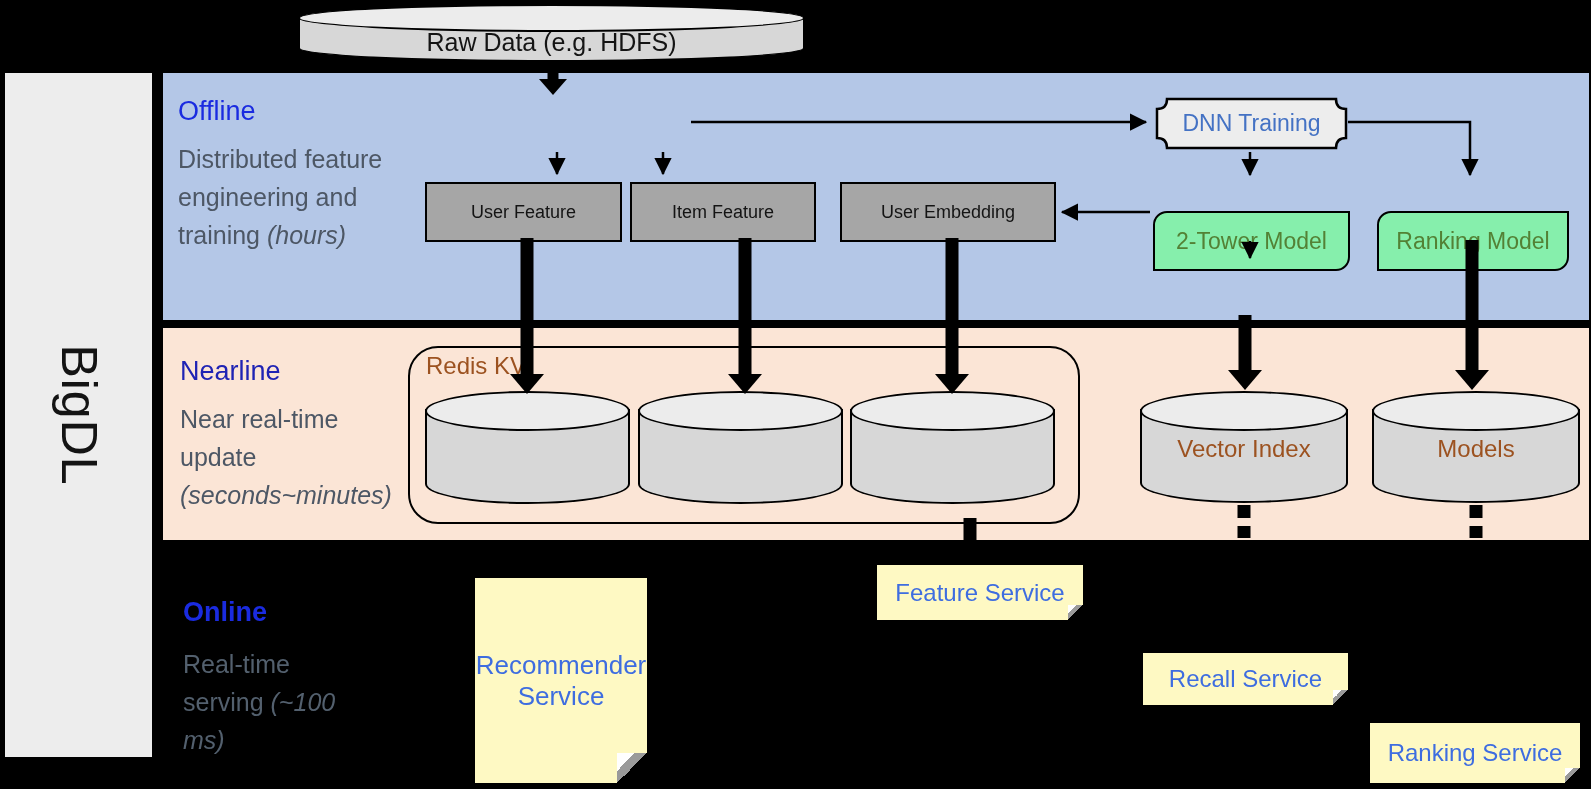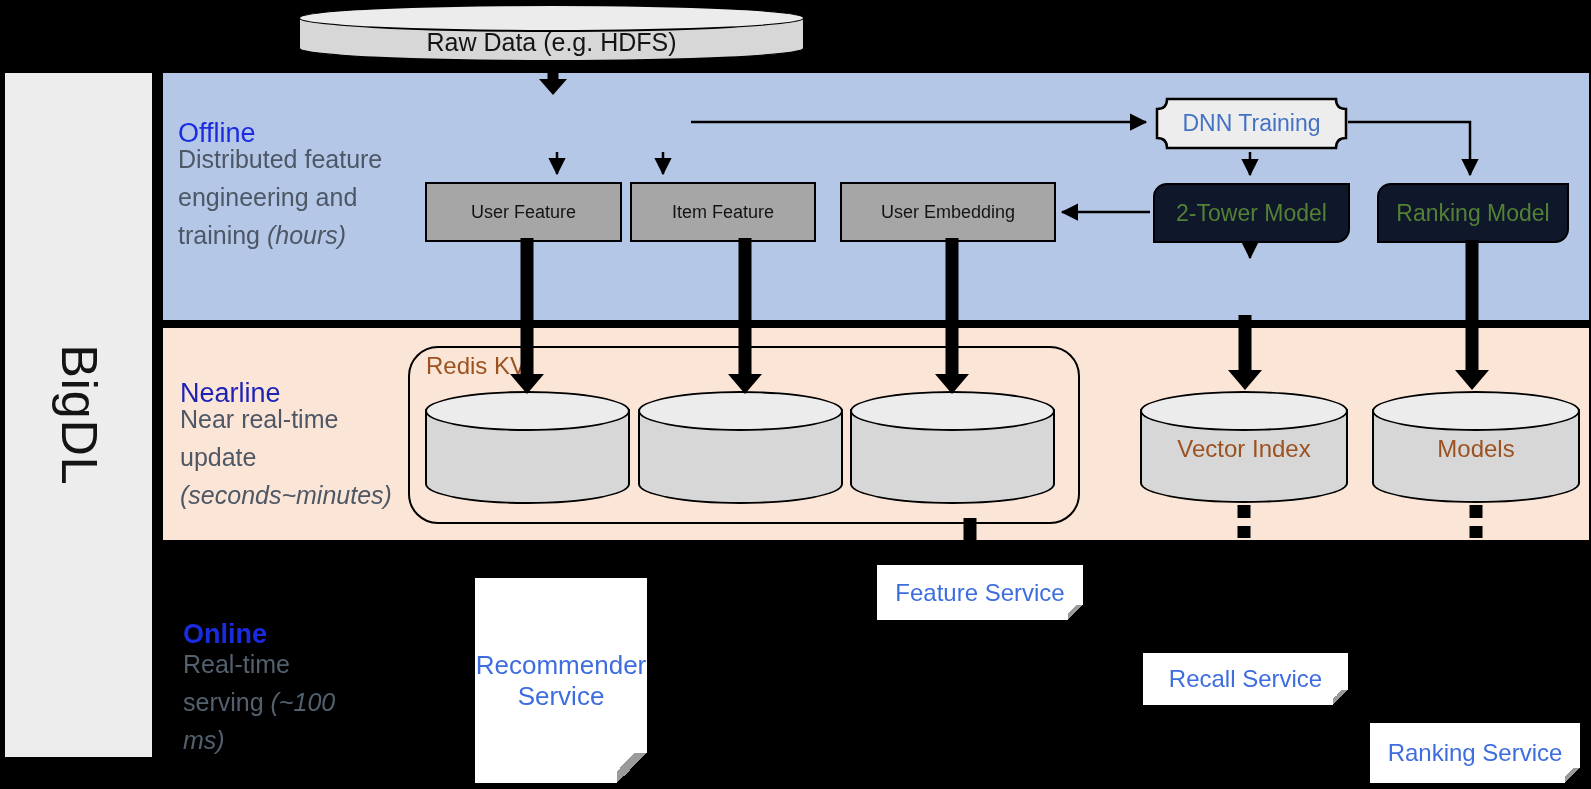--- a/index.html
+++ b/index.html
@@ -9,39 +9,39 @@
   }
   .abs{position:absolute;}
   
   .sidebar{left:5px;top:73px;width:147px;height:684px;background:#ededed;
     display:flex;align-items:center;justify-content:center;}
   .sidebar .logo{transform:rotate(90deg);font-size:50px;color:#141414;letter-spacing:1px;white-space:nowrap;}
   
   .band-blue{left:163px;top:73px;width:1426px;height:247px;background:#b4c7e7;}
   .band-peach{left:163px;top:328px;width:1426px;height:212px;background:#fbe5d6;}
   
-  .sec-title{font-size:27px;color:#1a2be0;margin-top:22px;}
+  .sec-title{font-size:27px;color:#1a2be0;}
   .sec-title.bold{font-weight:bold;}
   .sec-desc{font-size:25px;line-height:38px;color:#4d5765;}
   .sec-desc em{font-style:italic;}
   
   .cbox{display:flex;align-items:center;justify-content:center;text-align:center;}
   .gray-box{background:#a6a6a6;border:2.5px solid #000;font-size:18px;color:#141414;}
-  .model-box{background:#0f172a;border:2.5px solid #000;border-radius:14px 0 14px 0;font-size:23px;color:#538135;}
+  .model-box{background:#86efac;border:2.5px solid #000;border-radius:14px 0 14px 0;font-size:23px;color:#538135;margin-top:28px;}
   .shape-label{position:absolute;left:0;top:0;right:0;bottom:0;display:flex;align-items:center;justify-content:center;font-size:24px;color:#4472c4;}
   
   .cyl{position:absolute;}
   .cyl .body{position:absolute;left:0;right:0;bottom:0;background:#d7d7d7;border:2.5px solid #000;border-top:none;}
   .cyl .top{position:absolute;left:0;right:0;top:0;background:#ececec;border:2.5px solid #000;border-radius:50%;}
   .cyl .cyl-label{position:absolute;left:0;right:0;text-align:center;font-size:24px;color:#9c5220;}
   
   .redis-wrap{left:408px;top:346px;width:668px;height:174px;border:2.5px solid #000;border-radius:30px;}
   .redis-label{left:426px;top:352px;font-size:24px;color:#9c5220;}
   
-  .doc{background:#ffffff;color:#3e6de0;}
+  .doc{background:#fef9c3;color:#3e6de0;}
   .doc .txt{position:absolute;left:0;right:0;top:0;bottom:0;display:flex;align-items:center;justify-content:center;text-align:center;font-size:24px;}
   .fold{position:absolute;right:0;bottom:0;background:linear-gradient(to top left,#000 50%,#9a9a9a 50%,#9a9a9a 70%,#fff 70%);}
   svg.overlay{position:absolute;left:0;top:0;pointer-events:none;}
 </style>
 </head>
 <body>
 
 <div id="canvas">
 
   <div class="abs sidebar">

